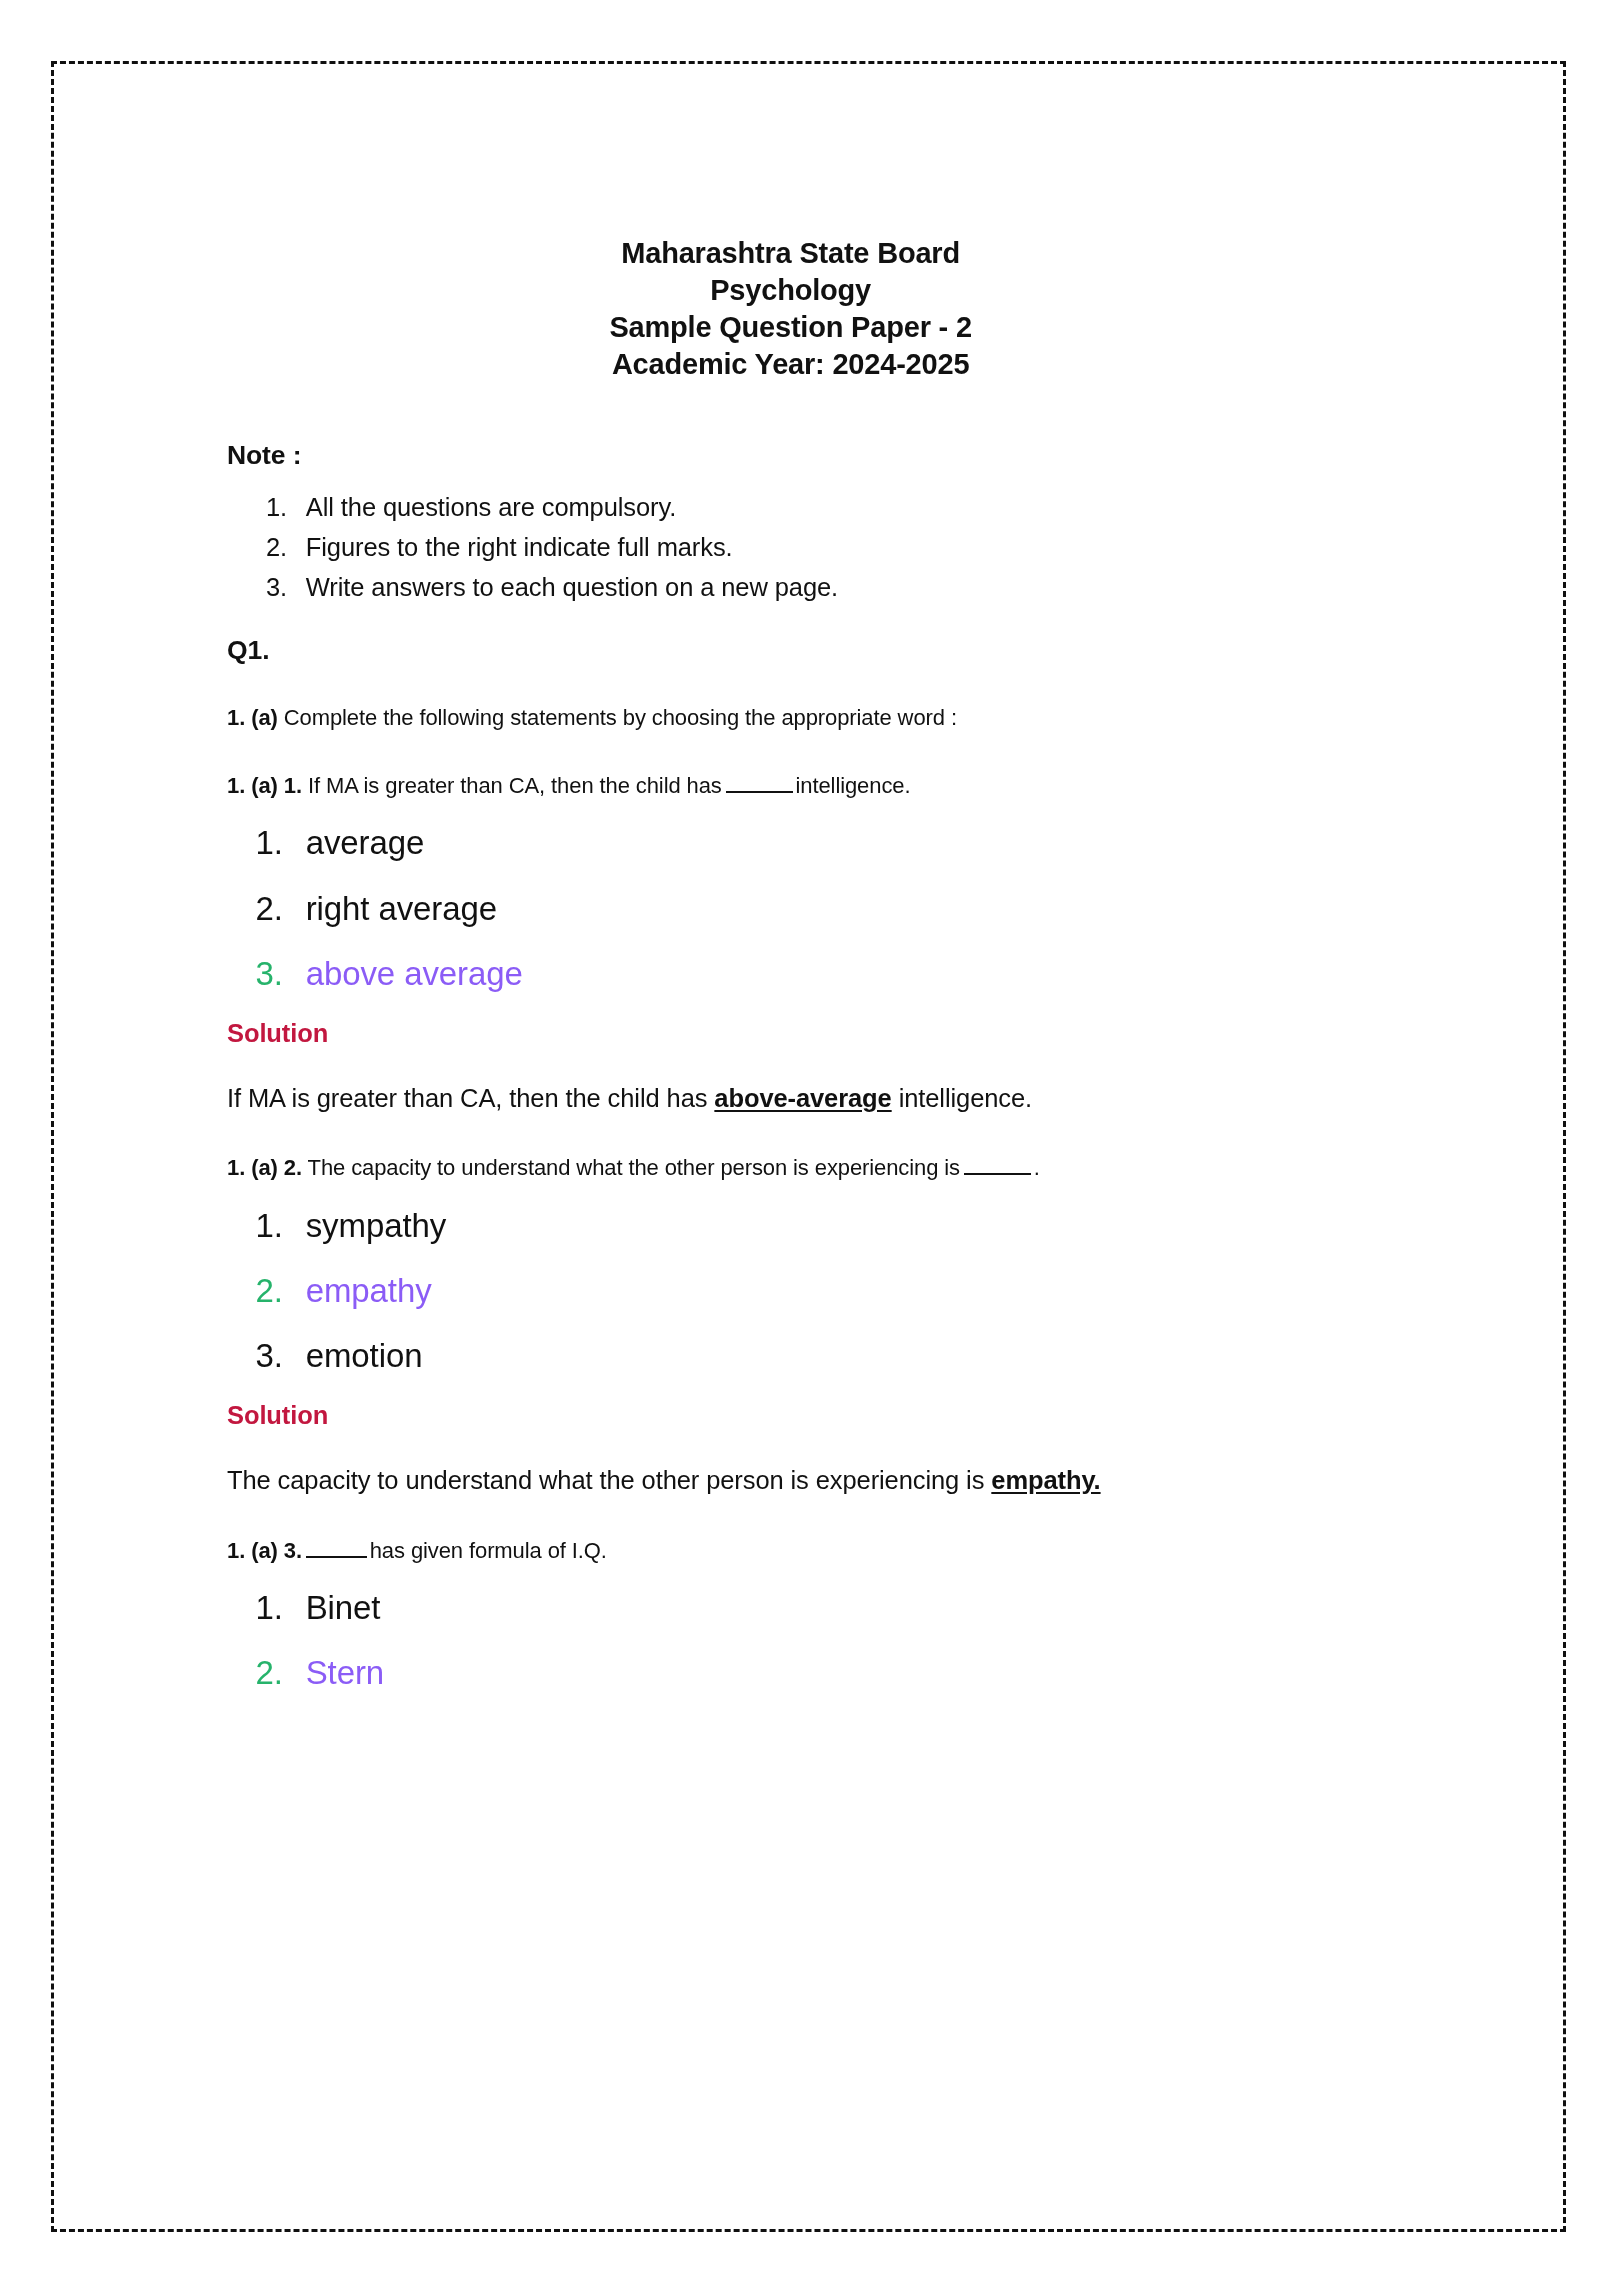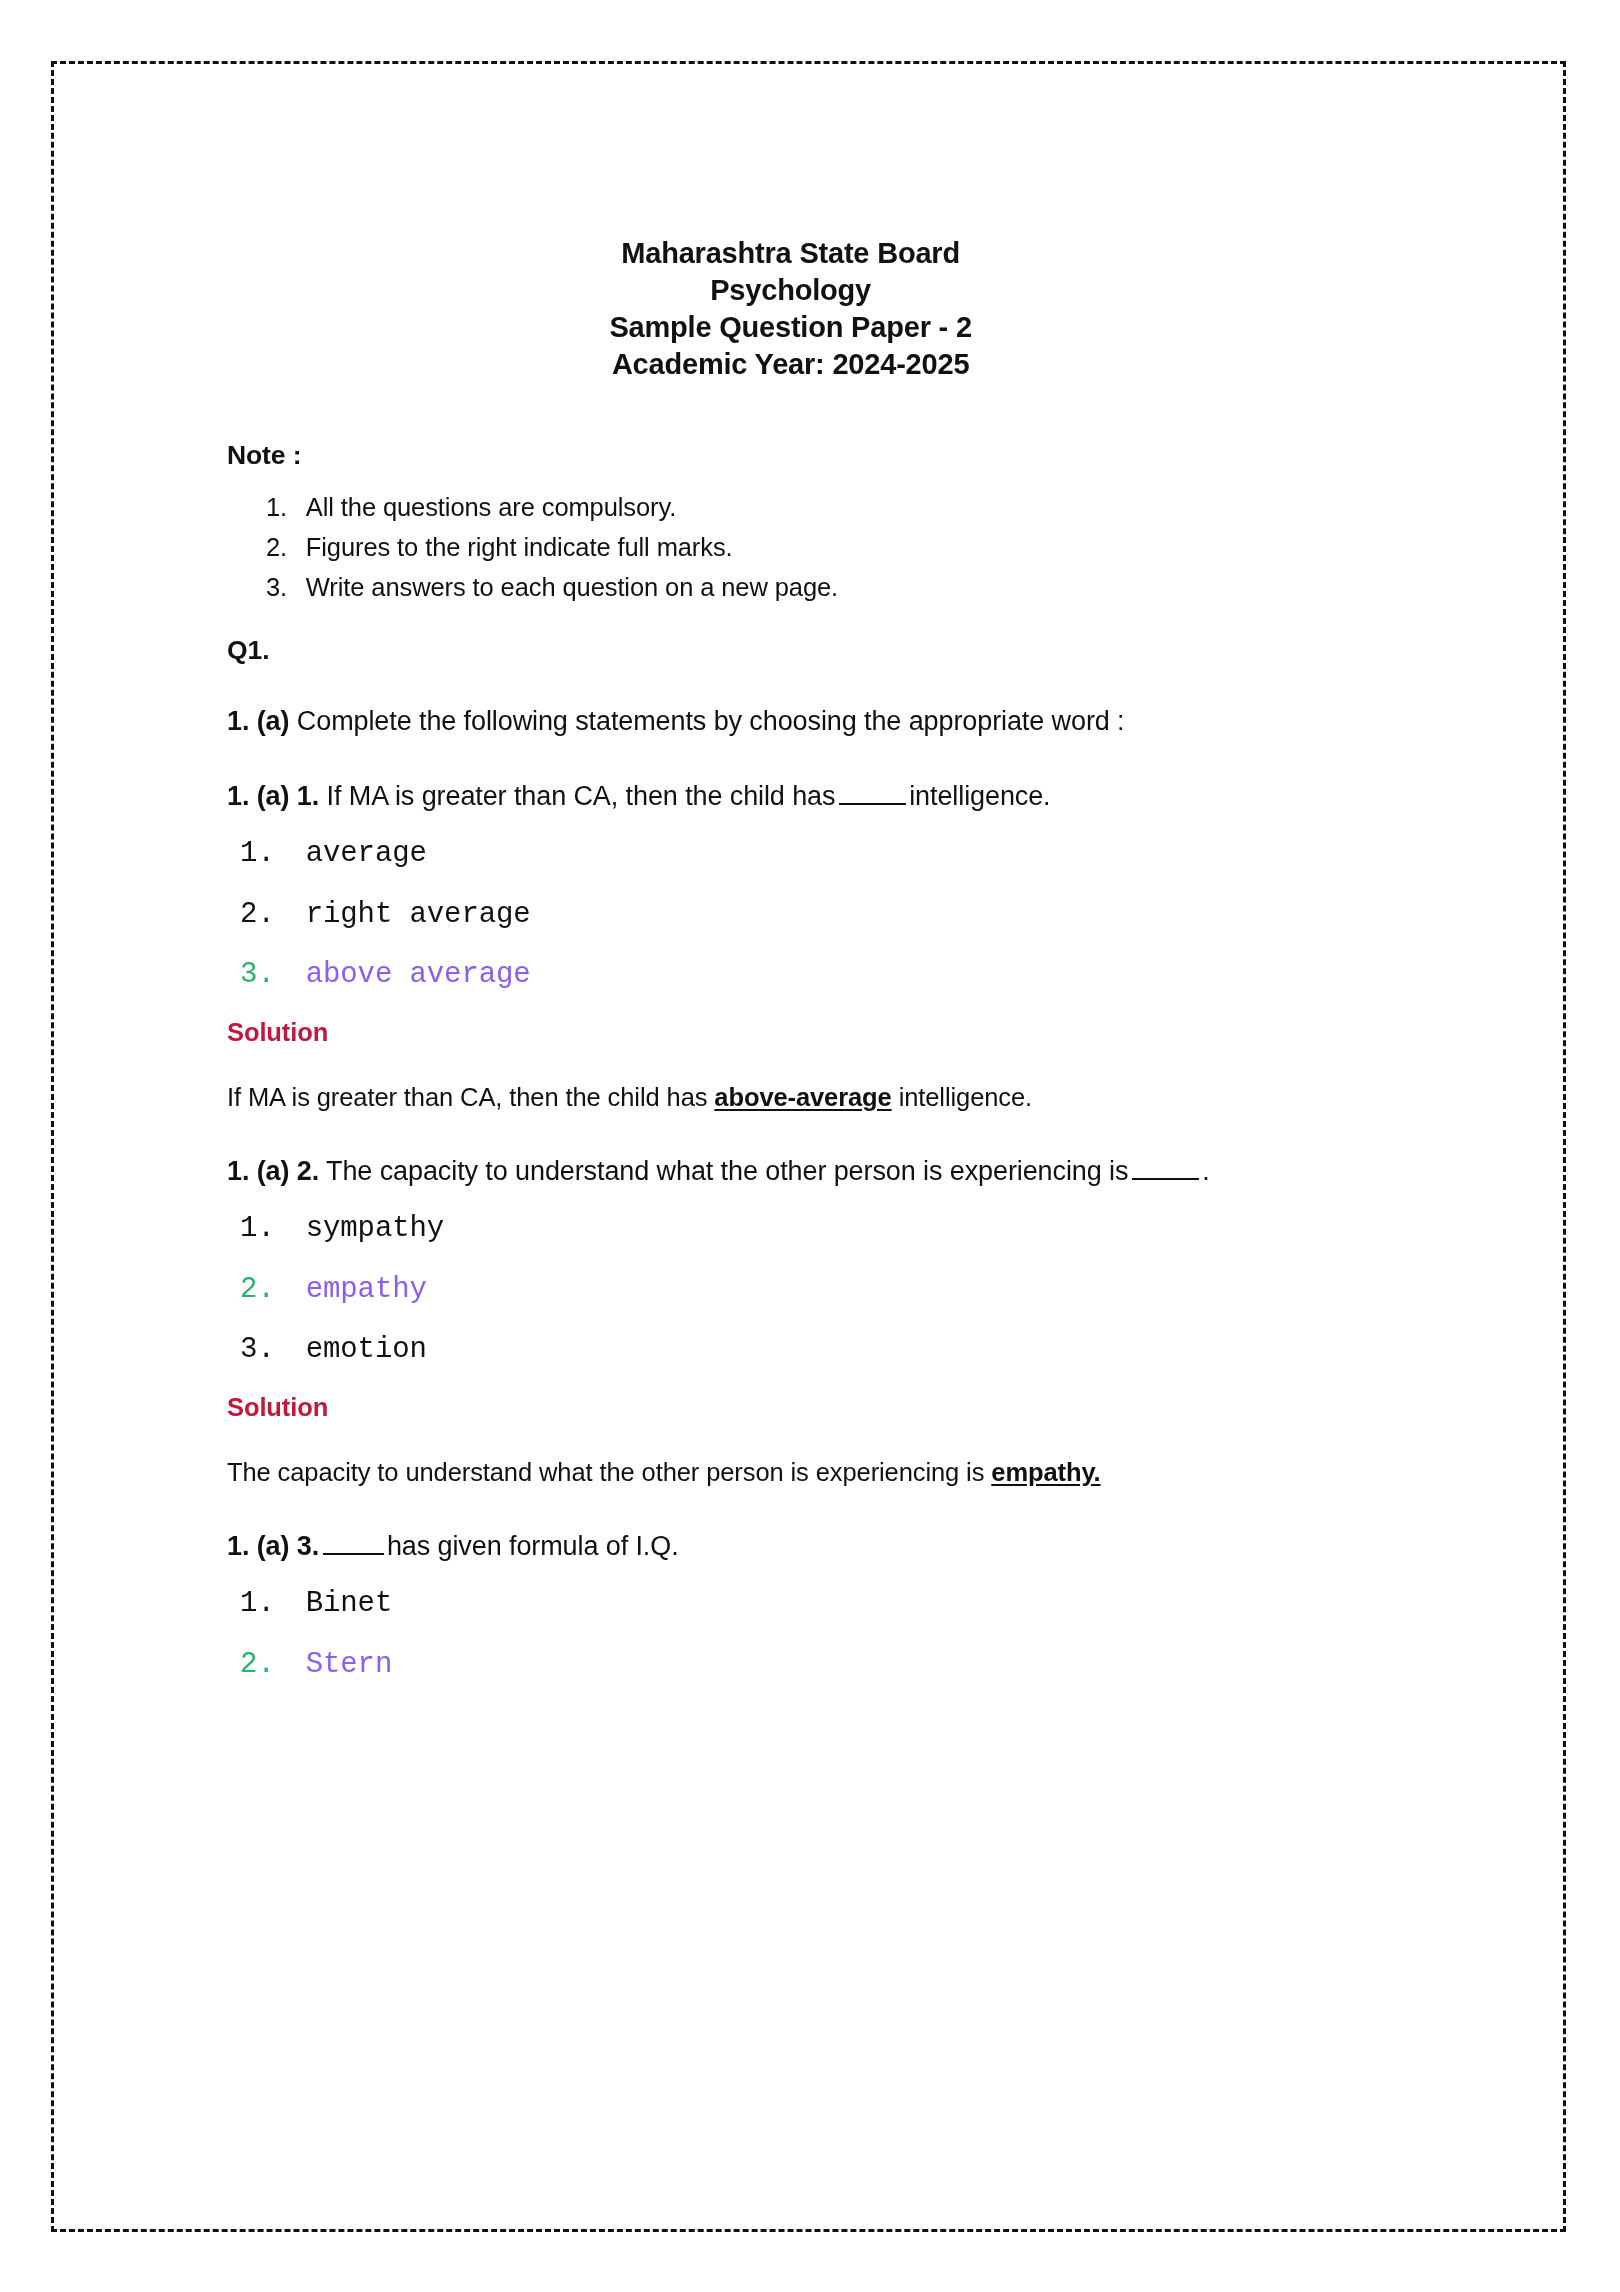--- a/index.html
+++ b/index.html
@@ -74,46 +74,45 @@
   }
 
   
   .qnum {
     font-weight: bold;
     font-size: 26.5px;
     margin-top: 29px;
     letter-spacing: -0.1px;
   }
   .qline {
-    font-size: 27px;
+    font-size: 22px;
     line-height: 1.4;
     margin-top: 37px;
     letter-spacing: -0.1px;
   }
   .qlabel {
     font-weight: bold;
   }
   .blank {
     display: inline-block;
     border-bottom: 2.5px solid #111111;
     width: 67px;
     height: 16.7px;
     margin: 0 2.9px 0 3.9px;
     vertical-align: baseline;
   }
   .blank.short { width: 61px; }
 
   ol.opts {
     margin: 21.6px 0 0 0;
     padding-left: 65px;
-    font-size: 29px;
+    font-size: 33px;
     line-height: 1.2;
     letter-spacing: -0.1px;
     list-style-position: outside;
-    font-family: Liberation Mono, monospace;
   }
   ol.opts > li {
     padding-left: 13.7px;
     margin-bottom: 25.5px;
   }
   ol.opts > li.correct,
   ol.opts > li.correct::marker {
     color: #26b36b;
   }
   ol.opts > li.correct { color: #8b5cf6; }

